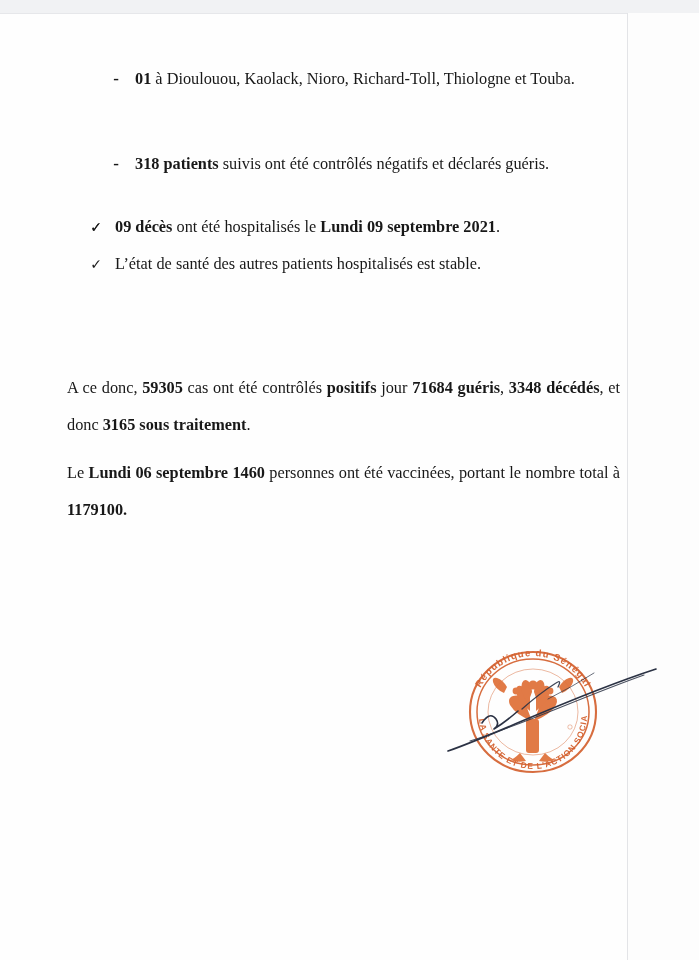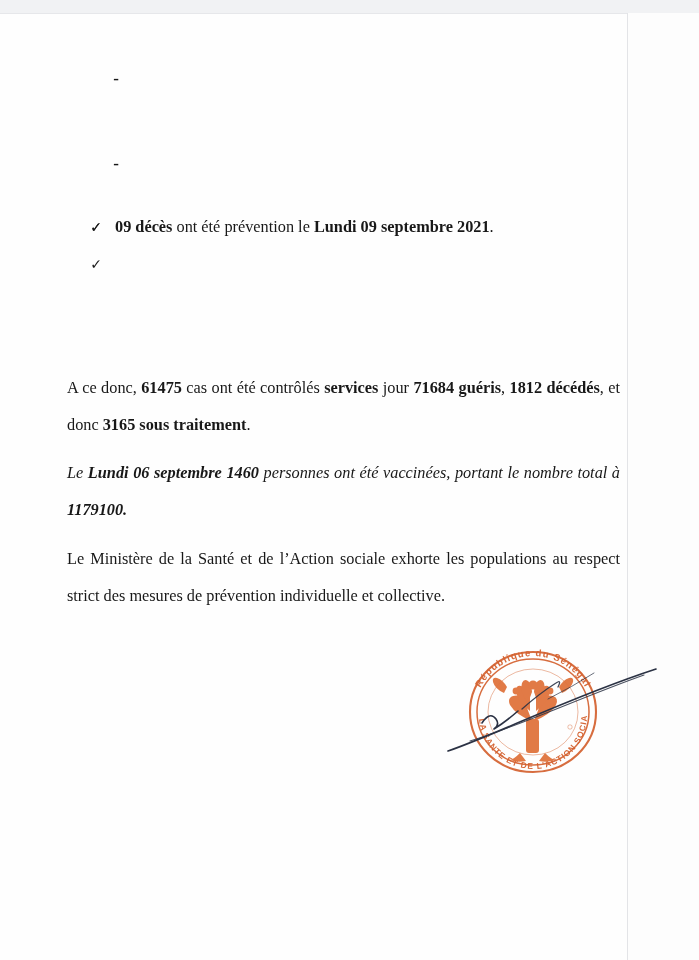--- a/index.html
+++ b/index.html
@@ -105,21 +105,21 @@
   .para {
     position: absolute;
     left: 67px;
     width: 553px;
     font-size: 16.3px;
     line-height: 36.5px;
     text-align: justify;
     color: #181818;
   }
   #para-cumul { top: 341px; }
-  #para-vaccin { top: 426px; font-style: italic; }
+  #para-vaccin { top: 426px; }
   #para-appel  { top: 512px; }
 
   b, .b { font-weight: 700; }
 
   
   .stamp {
     position: absolute;
     left: 458px;
     top: 628px;
     width: 150px;
@@ -140,38 +140,37 @@
 
 <div class="page">
 
   <div class="top-band"></div>
   <div class="right-strip"></div>
   <div class="scan-fold"></div>
 
   <div class="content">
 
     <ul class="list block-dash" id="grp-a">
-        <li class="li"><span class="marker dash">-</span></li>
+        <li class="li"><span class="marker dash">-</span><span><span class="b">01</span><span> à Dioulouou, Kaolack, Nioro, Richard-Toll, Thiologne et Touba.</span></span></li>
       </ul>
 
     <ul class="list block-dash" id="grp-b">
-        <li class="li"><span class="marker dash">-</span></li>
+        <li class="li"><span class="marker dash">-</span><span><span class="b">318 patients</span><span> suivis ont été contrôlés négatifs et déclarés guéris.</span></span></li>
       </ul>
 
     <ul class="list block-check" id="grp-c">
         <li class="li"><span class="marker check">✓</span></li>
-        <li class="li"><span class="marker check">✓</span><span><span class="b">09 décès</span><span> ont été prévention le </span><span class="b">Lundi 09 septembre 2021</span><span>.</span></span></li>
-        <li class="li"><span class="marker check">✓</span></li>
+        <li class="li"><span class="marker check">✓</span><span><span class="b">09 décès</span><span> ont été hospitalisés le </span><span class="b">Lundi 09 septembre 2021</span><span>.</span></span></li>
+        <li class="li"><span class="marker check">✓</span><span><span>L’état de santé des autres patients hospitalisés est stable.</span></span></li>
       </ul>
 
-    <p class="para" id="para-cumul"><span>A ce donc, </span><span class="b">61475</span><span> cas ont été contrôlés </span><span class="b">services</span><span> jour </span><span class="b">71684 guéris</span><span>, </span><span class="b">1812 décédés</span><span>, et donc </span><span class="b">3165 sous traitement</span><span>.</span></p>
+    <p class="para" id="para-cumul"><span>A ce donc, </span><span class="b">59305</span><span> cas ont été contrôlés </span><span class="b">positifs</span><span> jour </span><span class="b">71684 guéris</span><span>, </span><span class="b">3348 décédés</span><span>, et donc </span><span class="b">3165 sous traitement</span><span>.</span></p>
 
     <p class="para" id="para-vaccin"><span>Le </span><span class="b">Lundi 06 septembre 1460</span><span> personnes ont été vaccinées, portant le nombre total à </span><span class="b">1179100.</span></p>
 
-    <p class="para" id="para-appel"><span>Le Ministère de la Santé et de l’Action sociale exhorte les populations au respect strict des mesures de prévention individuelle et collective.</span></p>
 
     <svg class="stamp" viewBox="0 0 150 142" xmlns="http://www.w3.org/2000/svg">
       <defs>
         <path id="arcTop" d="M 16 74 A 59 59 0 0 1 134 74" fill="none"></path>
         <path id="arcBot" d="M 21 74 A 54 54 0 0 0 129 74" fill="none"></path>
       </defs>
       <g stroke="#d4612f" fill="none" opacity="0.92">
         <ellipse cx="75" cy="71" rx="63" ry="60" stroke-width="2.1"></ellipse>
         <ellipse cx="75" cy="71" rx="56" ry="53" stroke-width="1.5"></ellipse>
         <ellipse cx="75" cy="71" rx="45" ry="43" stroke-width="0.9" opacity="0.55"></ellipse>

